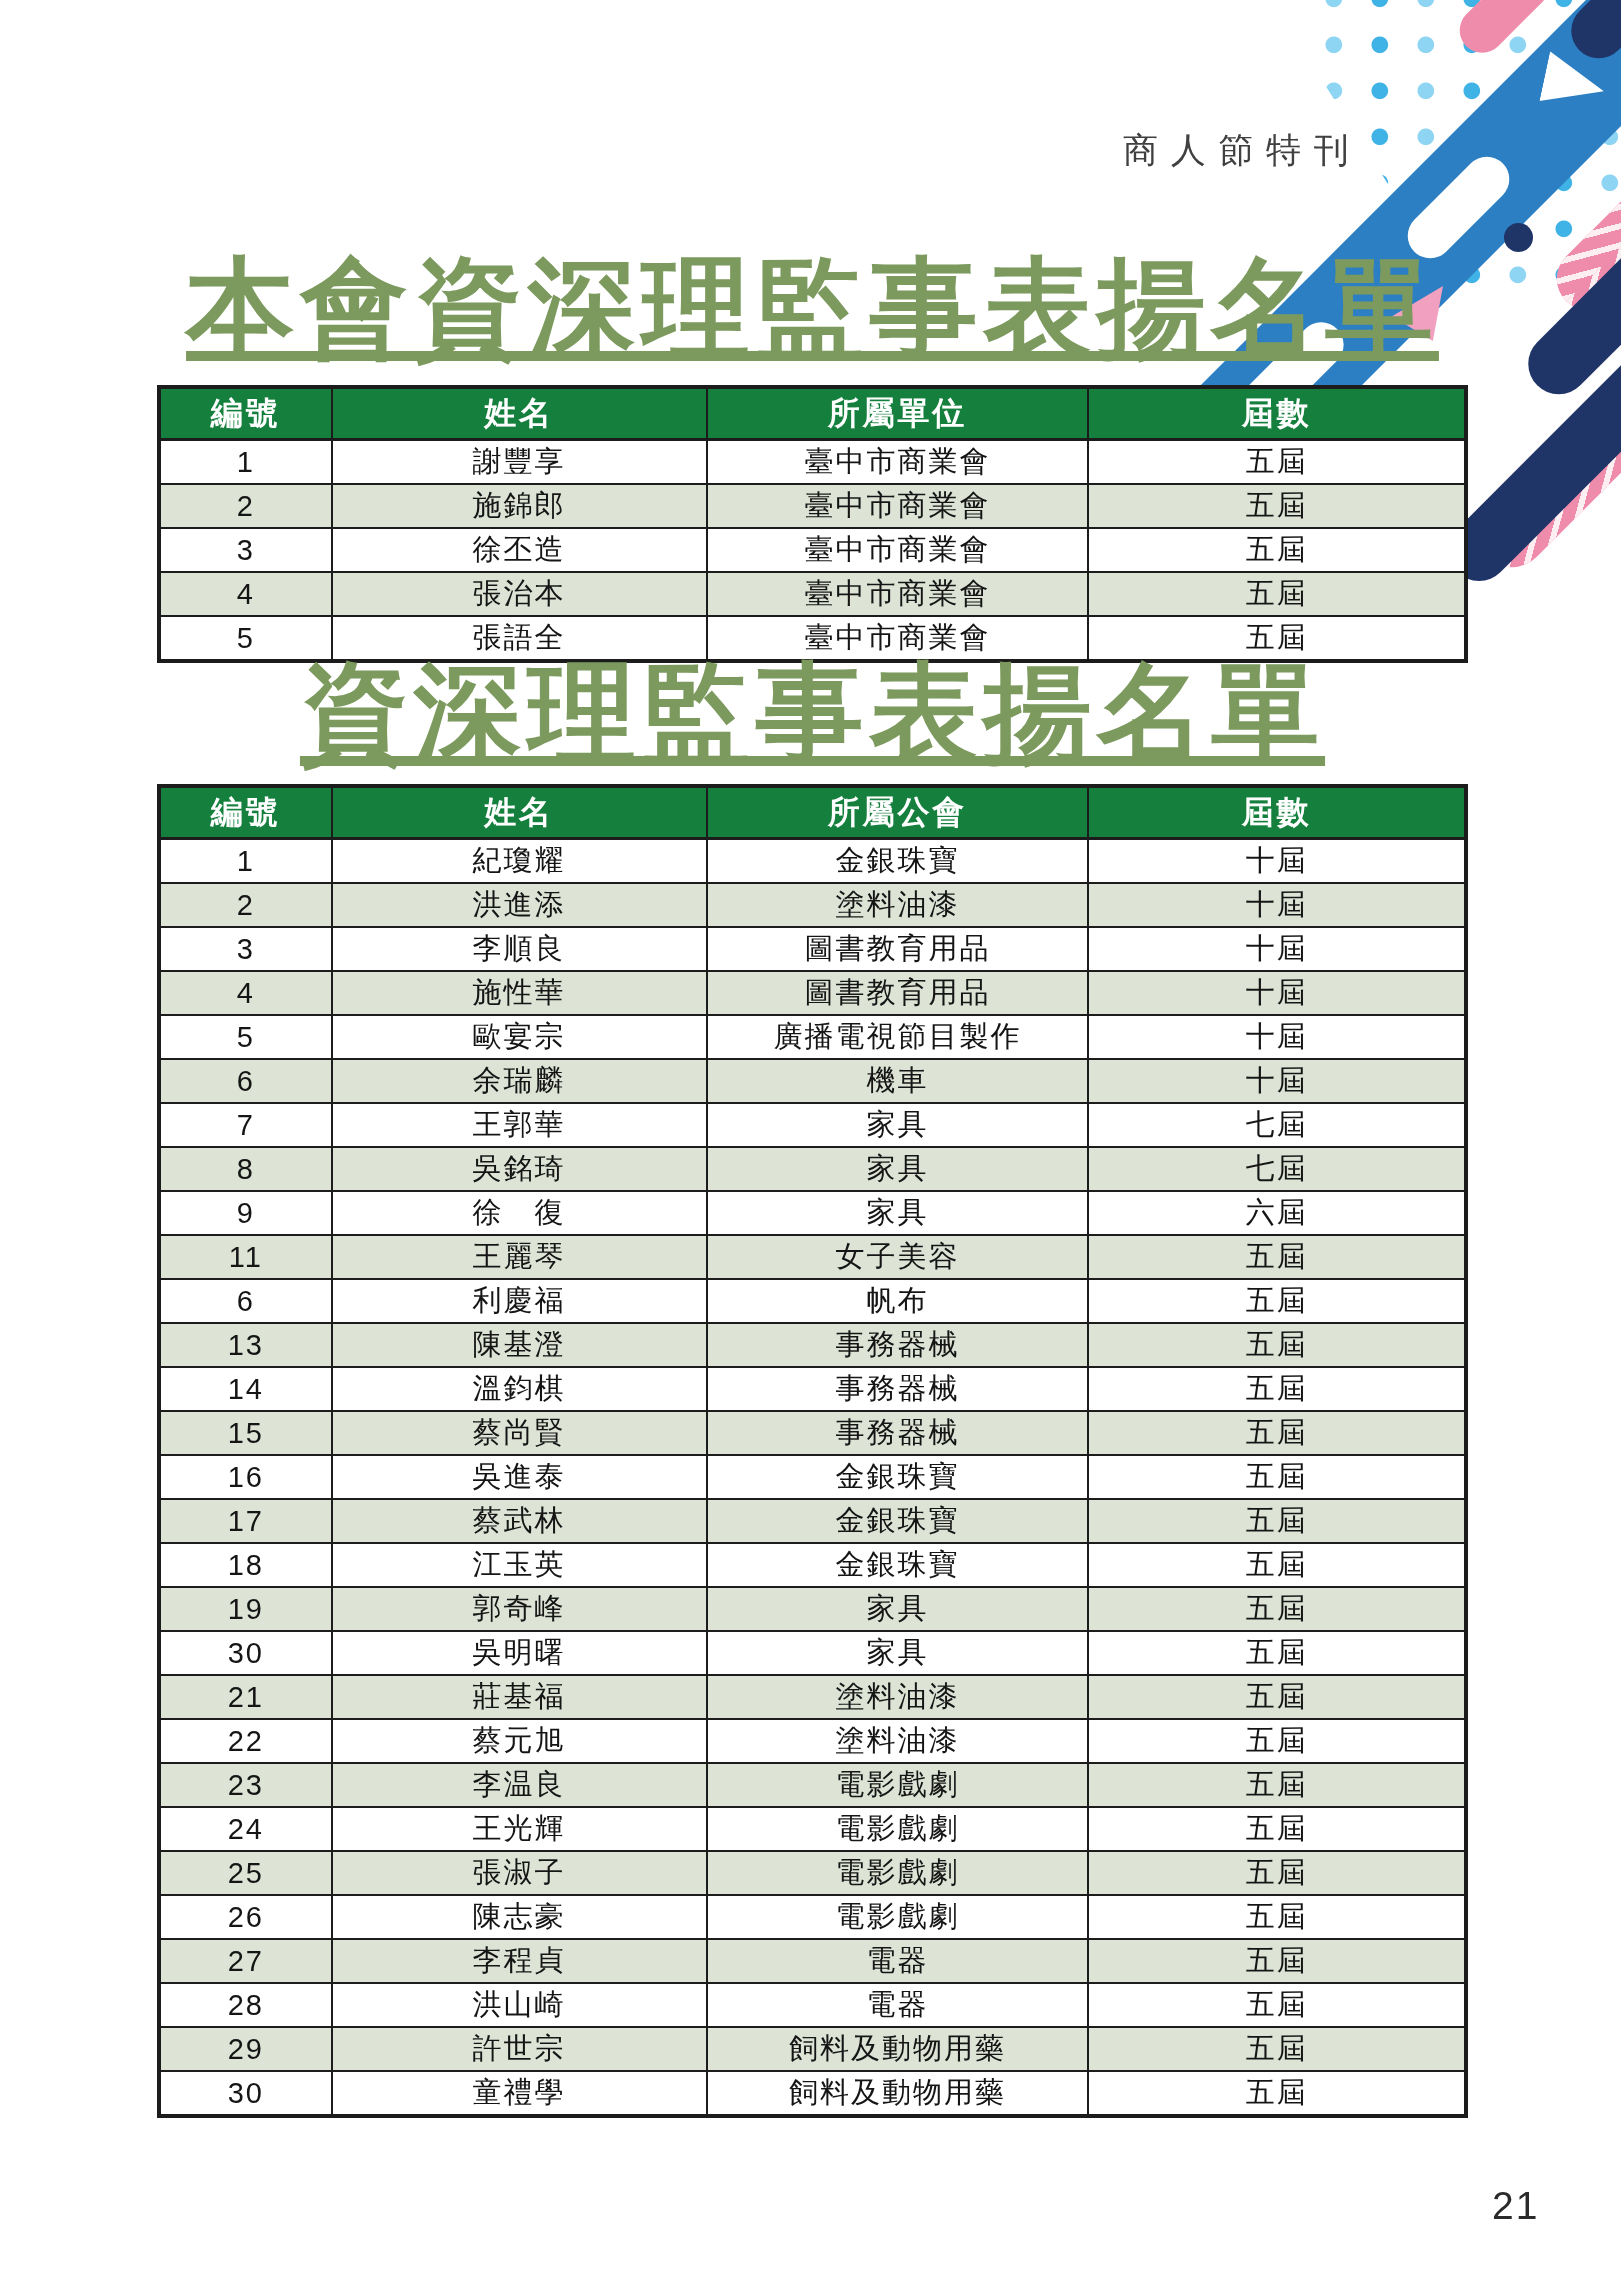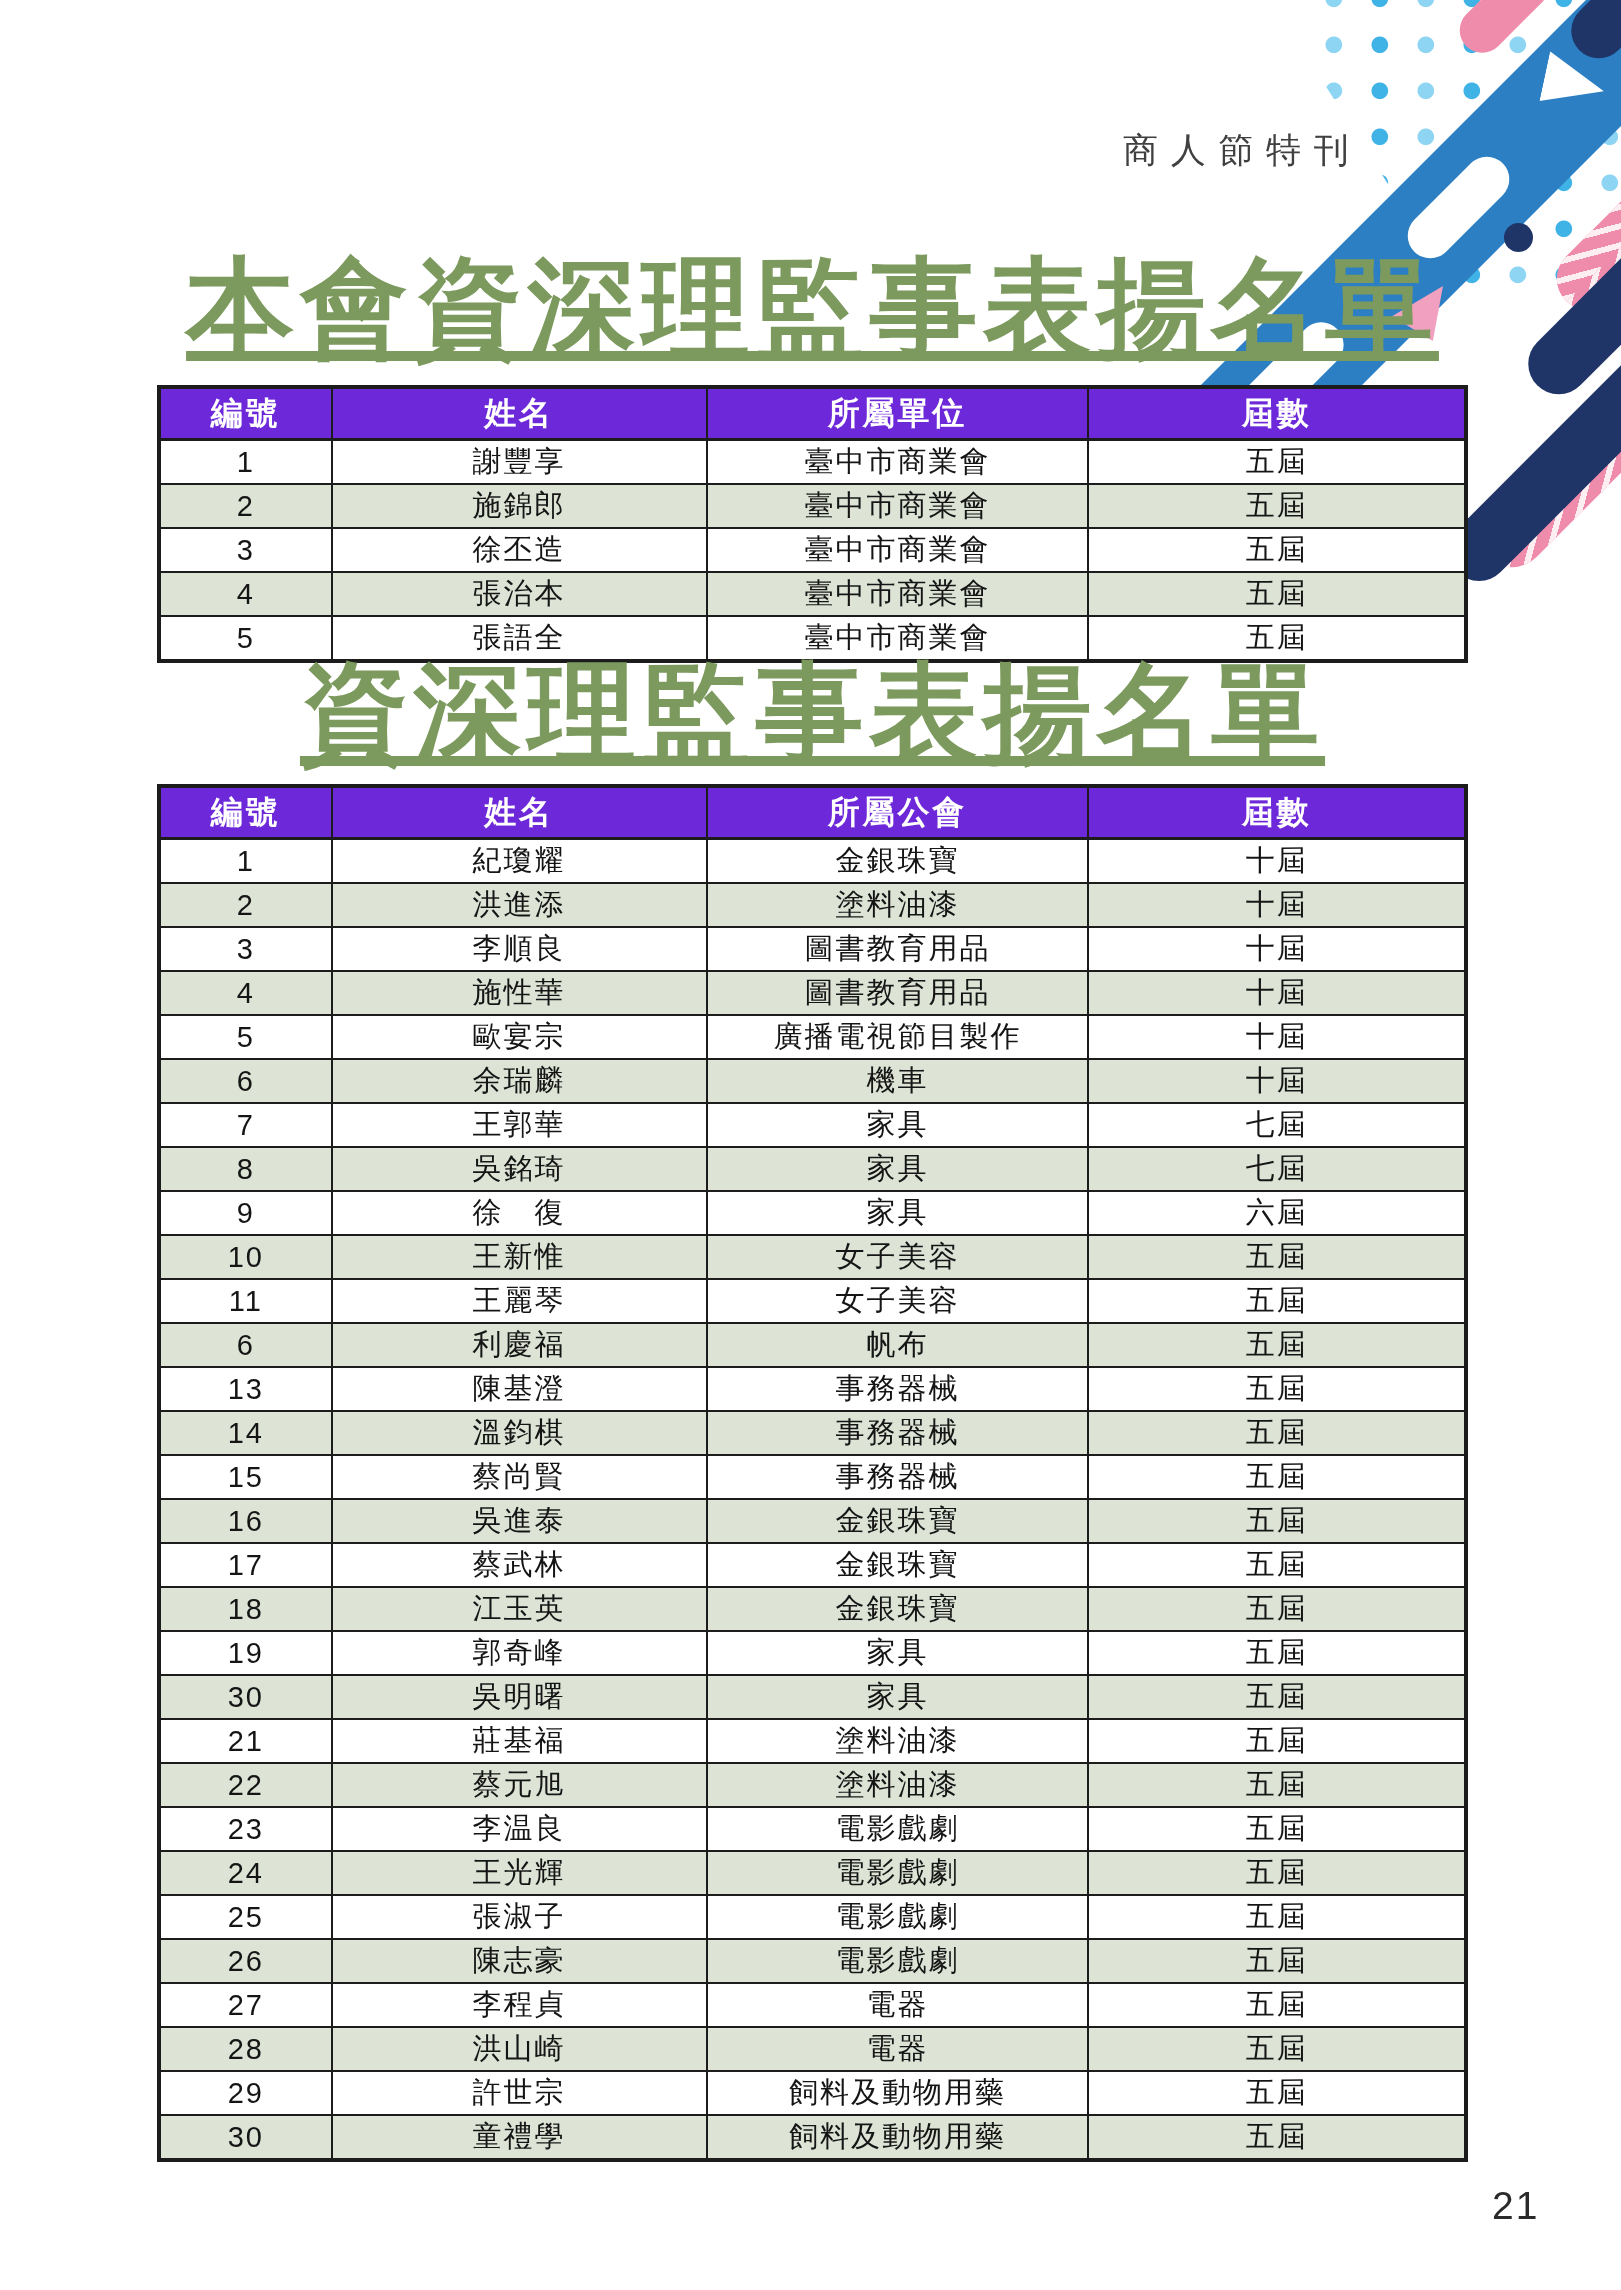--- a/index.html
+++ b/index.html
@@ -53,21 +53,21 @@
   table.roster{
     position:absolute;left:157px;width:1311px;
     border-collapse:collapse;table-layout:fixed;
     background:#ffffff;
   }
   #table1{top:385px;}
   #table2{top:784px;}
   table.roster,table.roster th,table.roster td{border:2px solid #1c1c1c;}
   table.roster{border-width:4.9px;}
   table.roster thead th{
-    background:#6d28d9;color:#ffffff;font-weight:700;font-size:32px;letter-spacing:2.9px;
+    background:#15803d;color:#ffffff;font-weight:700;font-size:32px;letter-spacing:2.9px;
     height:47px;border-bottom-width:3.9px;text-align:center;vertical-align:middle;
   }
   table.roster td{
     height:42px;font-size:29px;color:#151515;text-align:center;vertical-align:middle;
     letter-spacing:2px;padding:0;
   }
   table.roster tr:nth-child(even) td{background:#dde4d6;}
   table.roster tr:nth-child(odd) td{background:#ffffff;}
   col.c-no{width:13.2%;} col.c-name{width:28.7%;} col.c-org{width:29.2%;} col.c-terms{width:28.9%;}
   .pagenum{
@@ -226,26 +226,20 @@
           <td>家具</td>
           <td>七屆</td>
         </tr>
         <tr>
           <td>9</td>
           <td>徐　復</td>
           <td>家具</td>
           <td>六屆</td>
         </tr>
         <tr>
-          <td>10</td>
-          <td>王新惟</td>
-          <td>女子美容</td>
-          <td>五屆</td>
-        </tr>
-        <tr>
           <td>11</td>
           <td>王麗琴</td>
           <td>女子美容</td>
           <td>五屆</td>
         </tr>
         <tr>
           <td>6</td>
           <td>利慶福</td>
           <td>帆布</td>
           <td>五屆</td>

